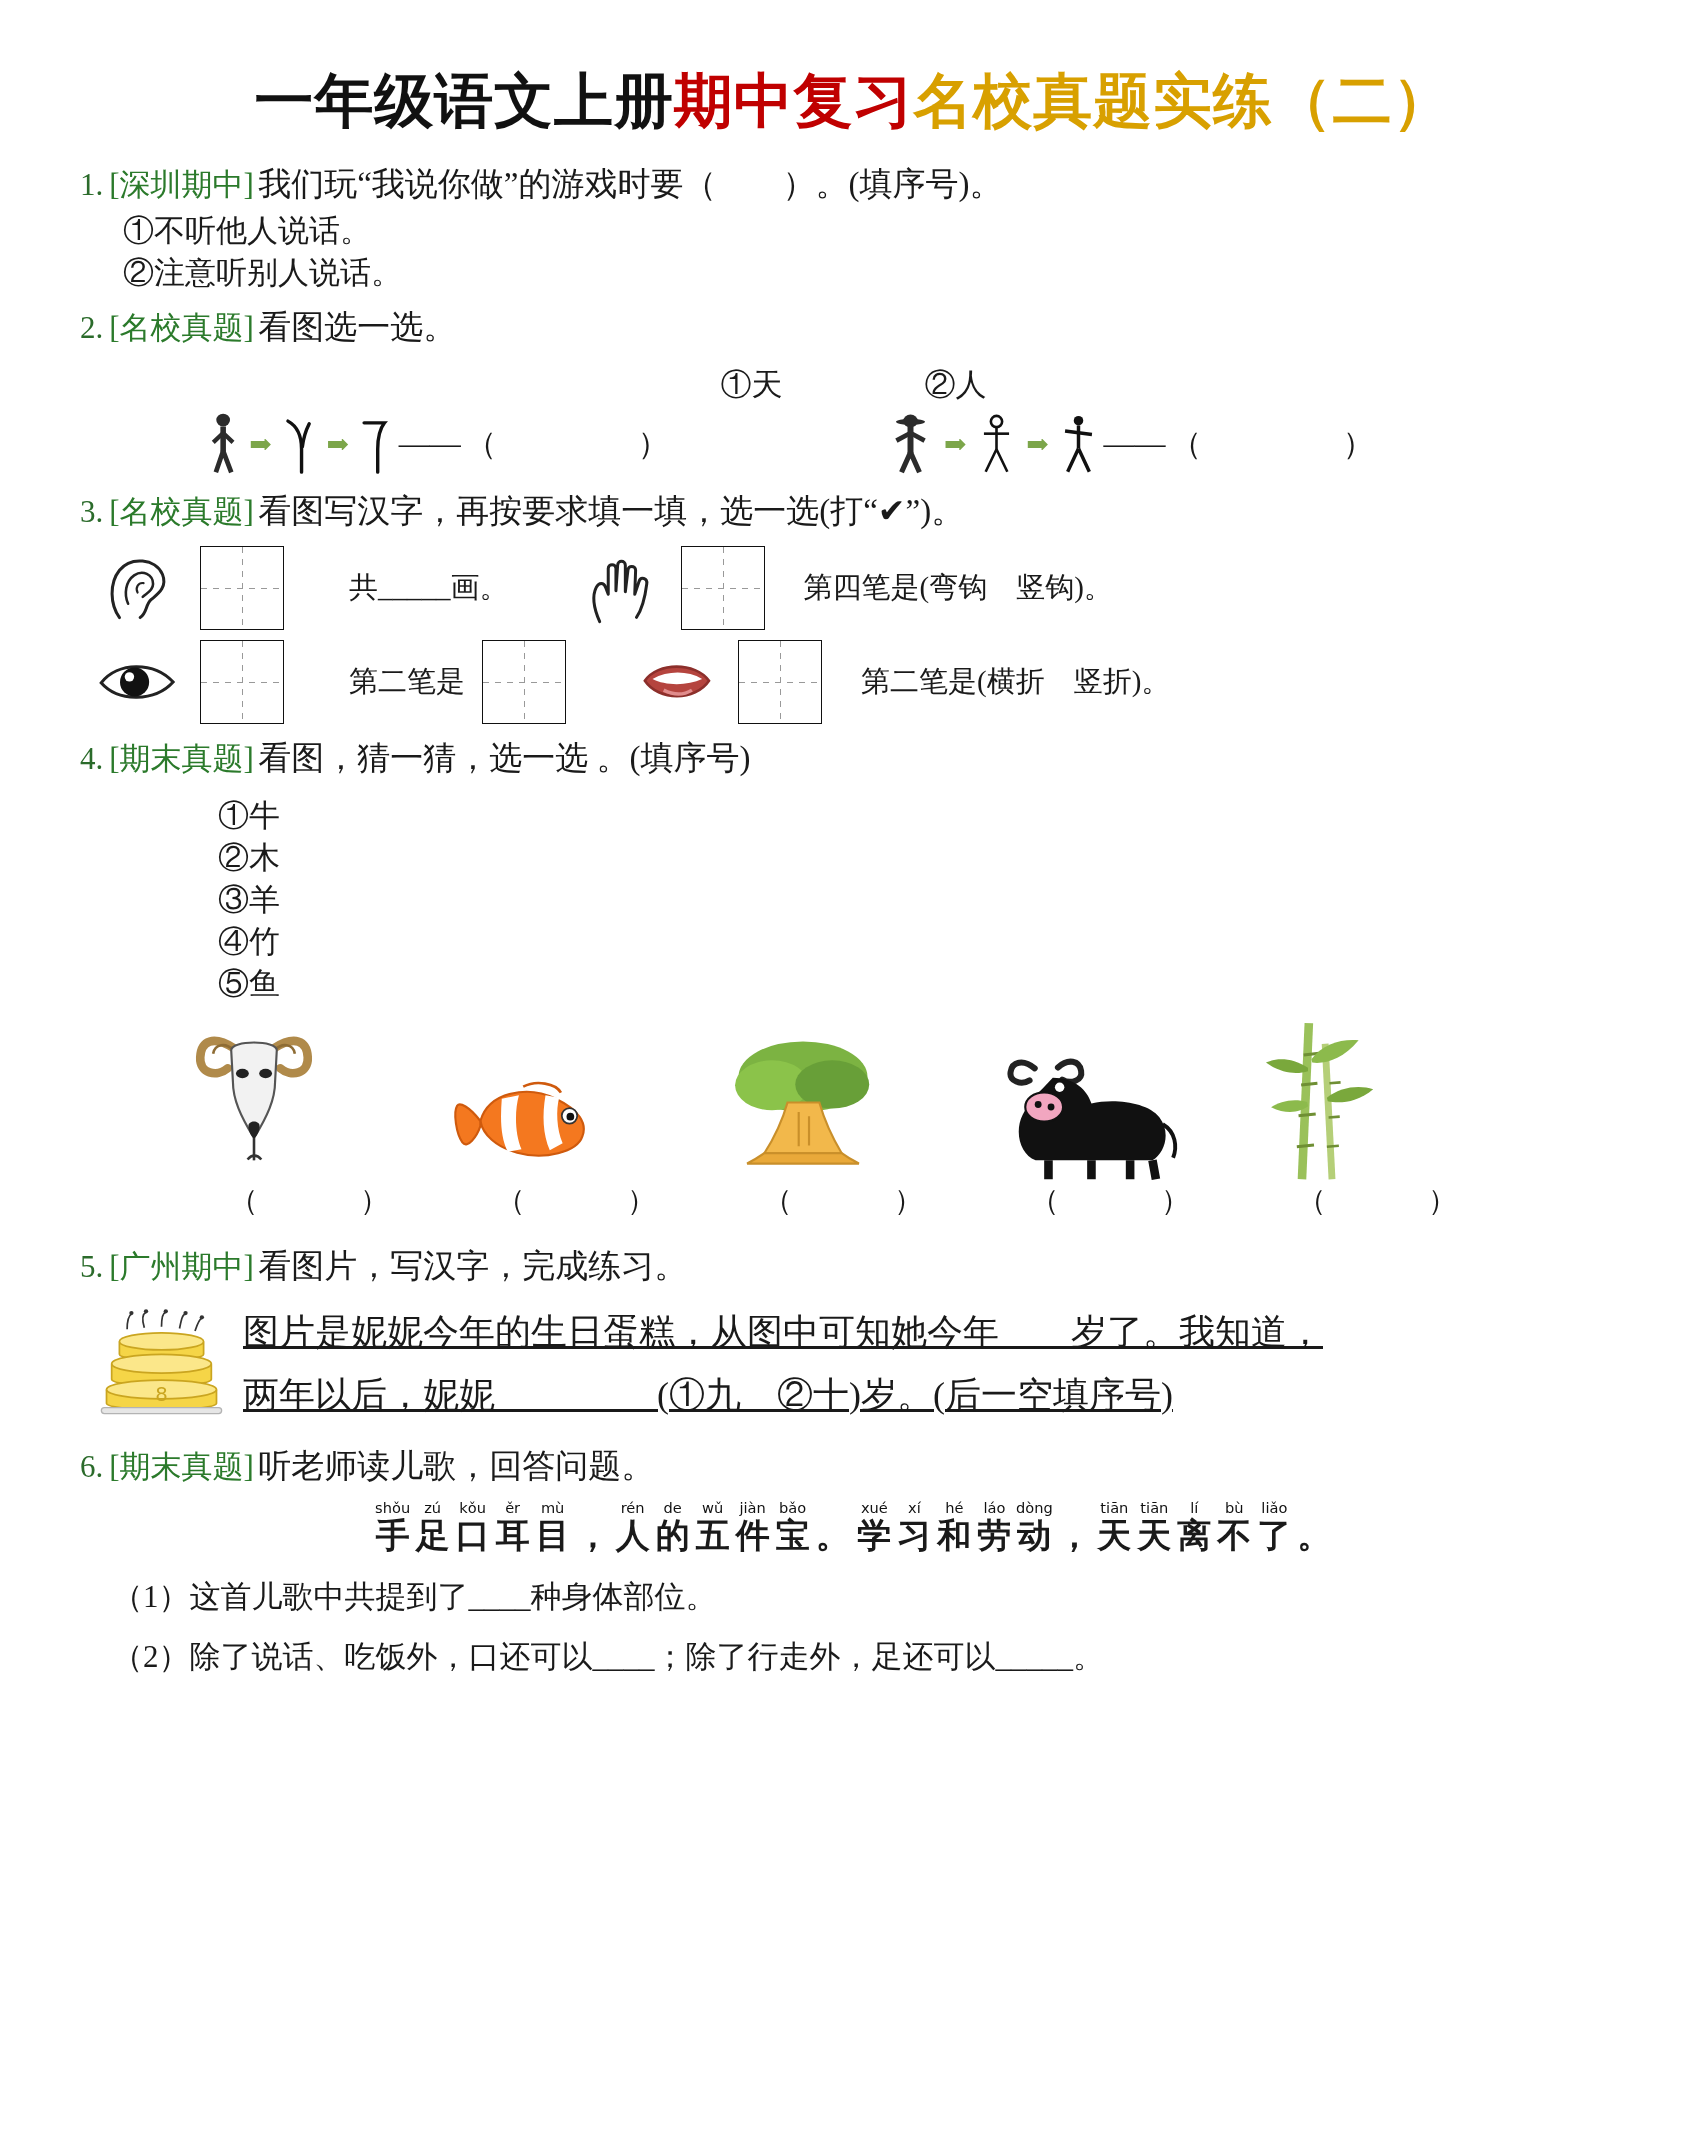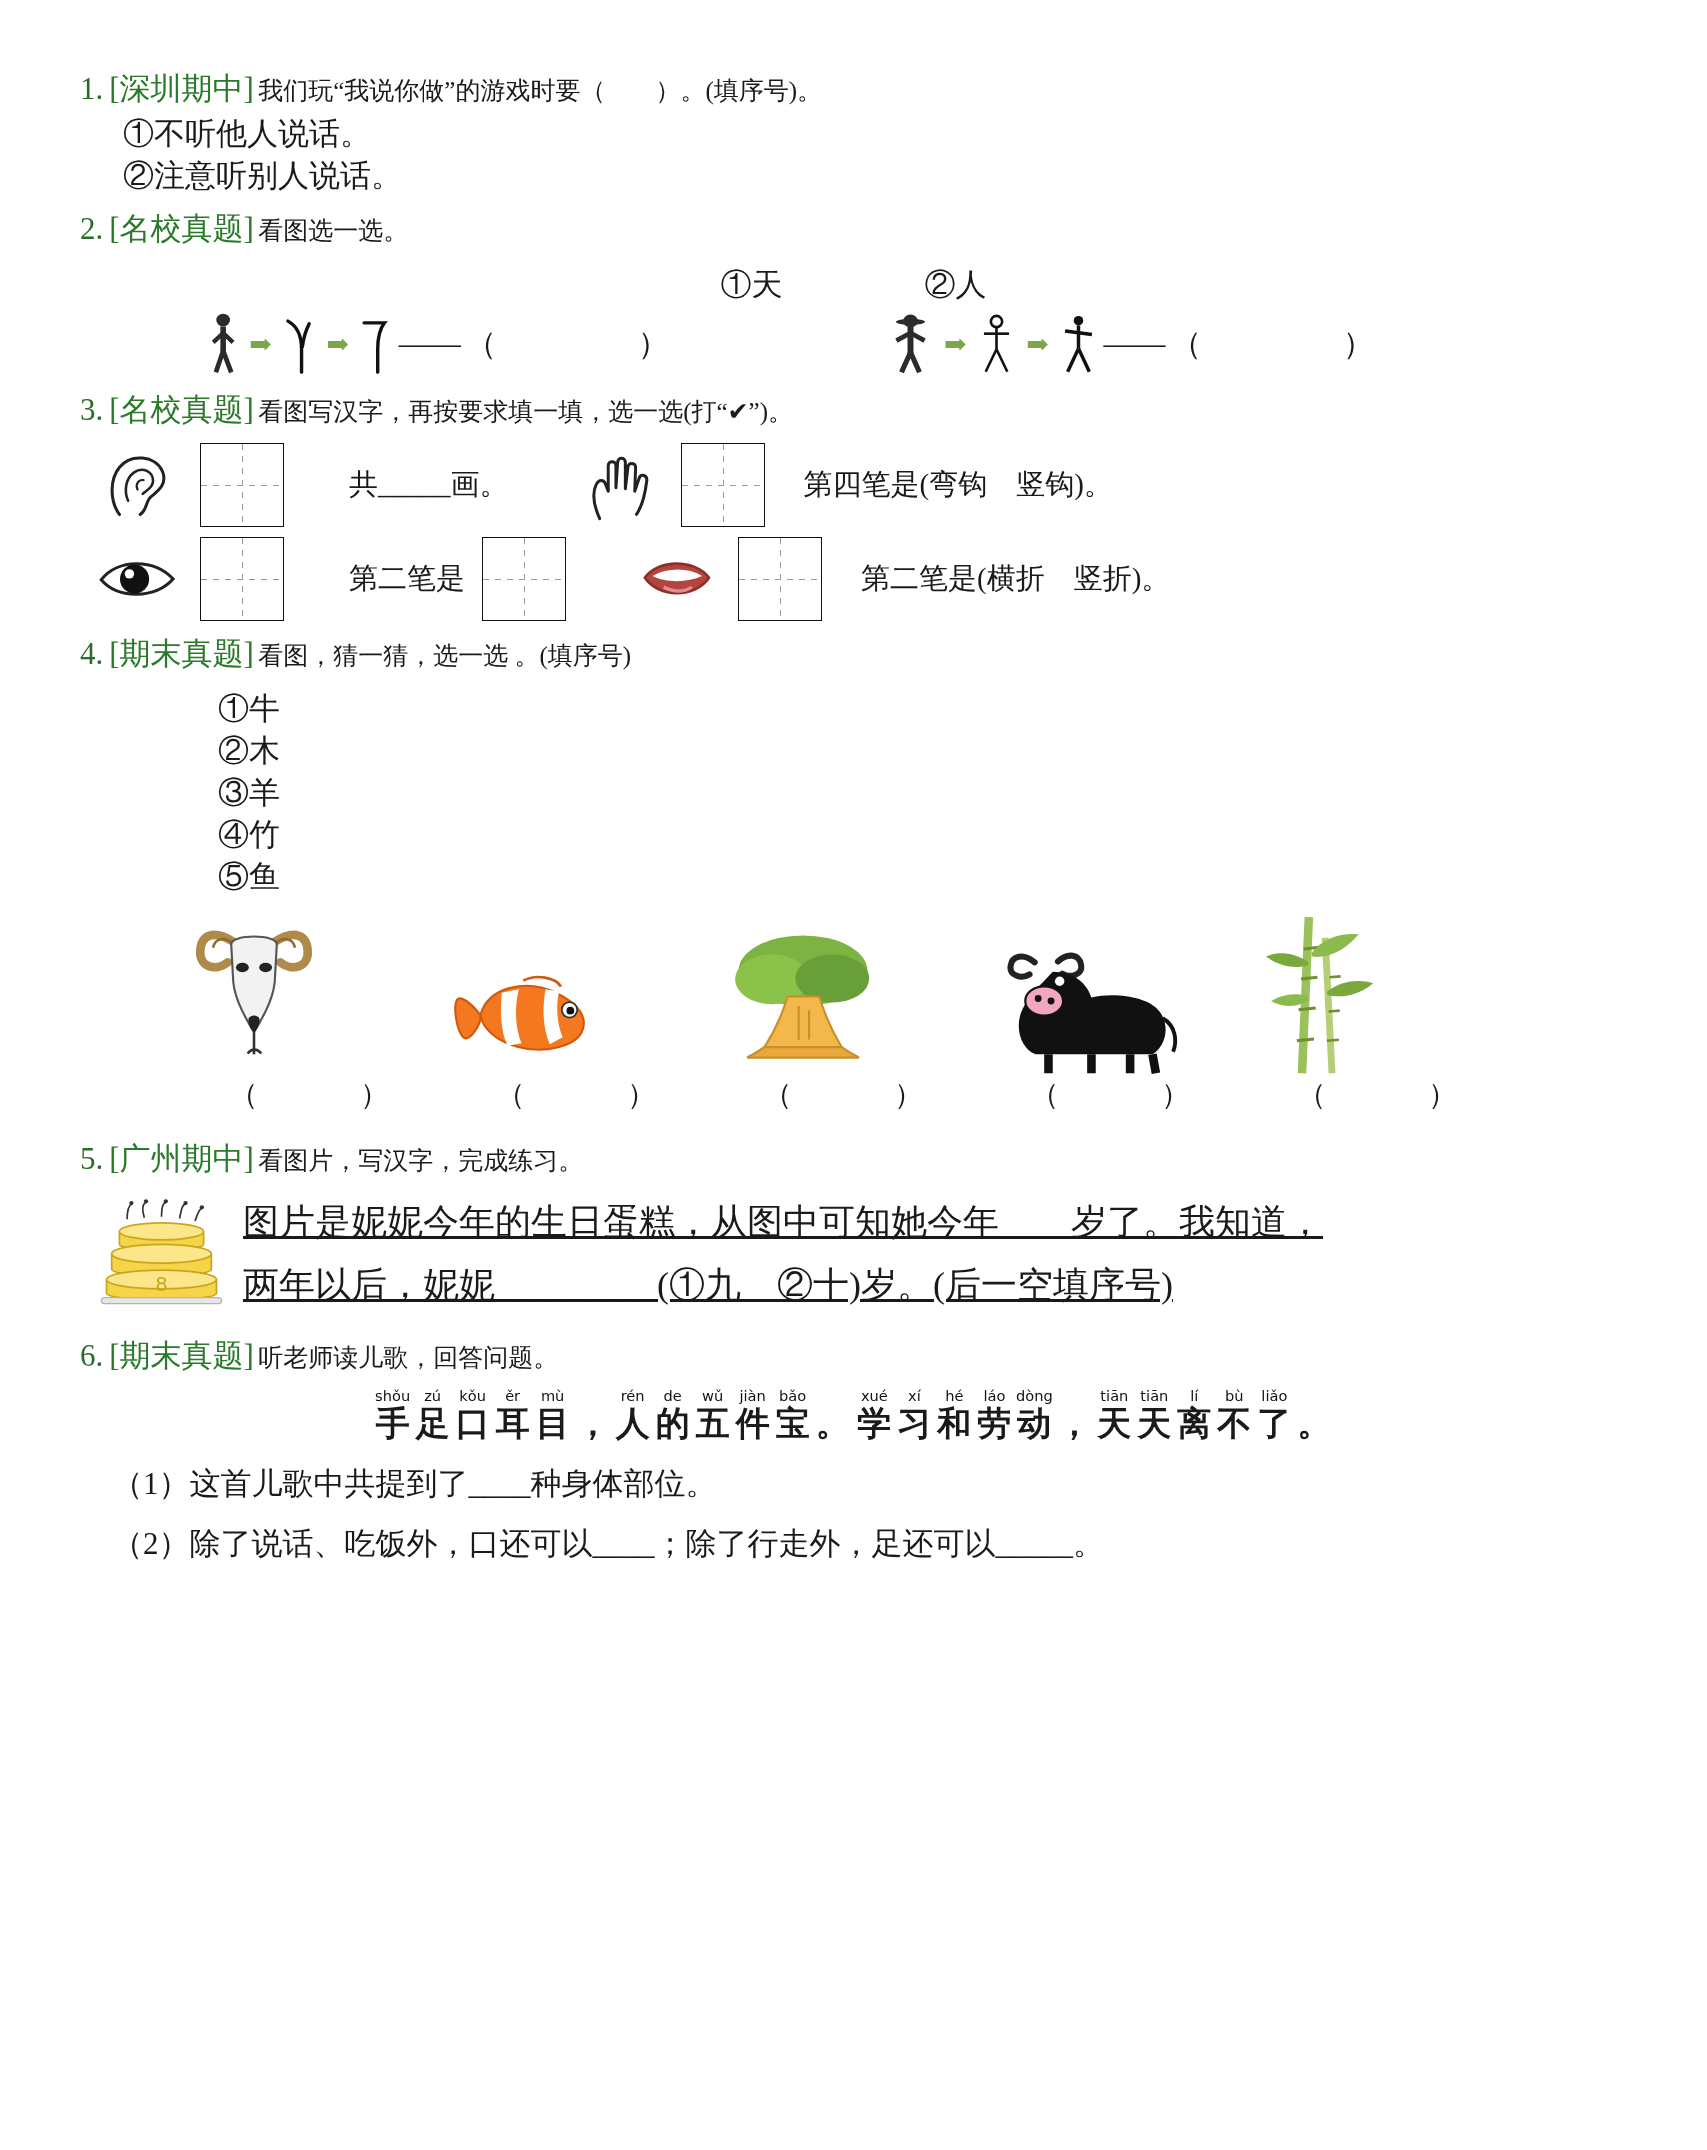--- a/index.html
+++ b/index.html
@@ -50,21 +50,21 @@
     color: #2b6b2b;
     font-size: 31px;
     margin-right: 6px;
   }
   .tag {
     color: #2b7a2b;
     font-size: 31px;
     margin-right: 4.3px;
   }
   .qtext {
-    font-size: 25px;
+    font-size: 33px;
   }
   .sub {
     font-size: 31px;
     line-height: 1.6;
     margin-left: 32px;
   }
 
   .spread {
     display: flex;
     font-size: 31px;
@@ -225,20 +225,23 @@
   }
   .punc .pin { visibility: hidden; }
 
   svg { display: block; }
 </style>
 </head>
 <body>
 
 <div class="page">
 
+  <div class="title">
+    <span class="t-black">一年级语文上册</span><span class="t-red">期中复习</span><span class="t-orange">名校真题实练（二）</span>
+  </div>
 
   <div class="q">
     <div class="qline">
       <span class="qnum">1.</span>
       <span class="tag">[深圳期中]</span>
       <span class="qtext">我们玩“我说你做”的游戏时要（　　）。(填序号)。</span>
     </div>
     <div class="spread">
       <span class="a">①不听他人说话。</span>
       <span>②注意听别人说话。</span>

